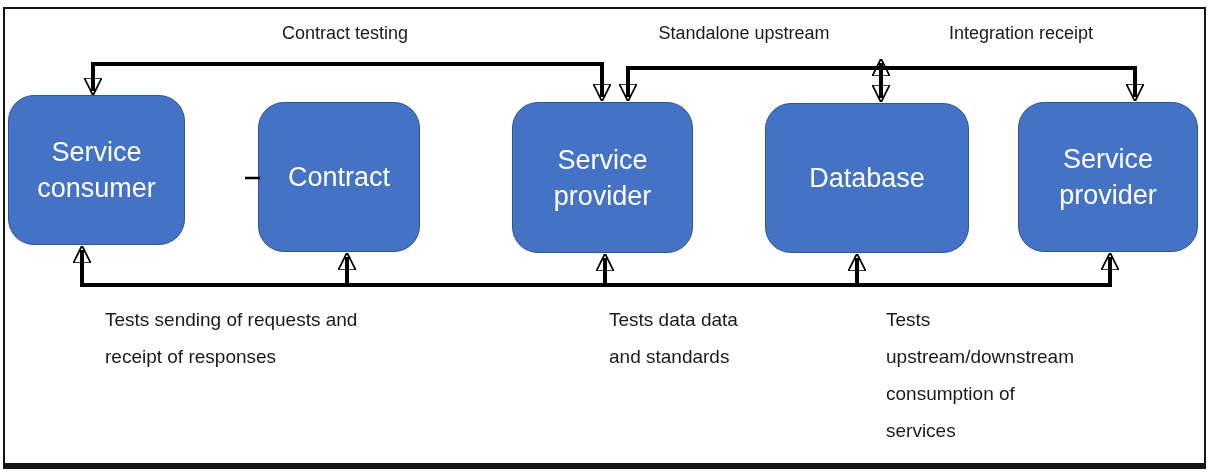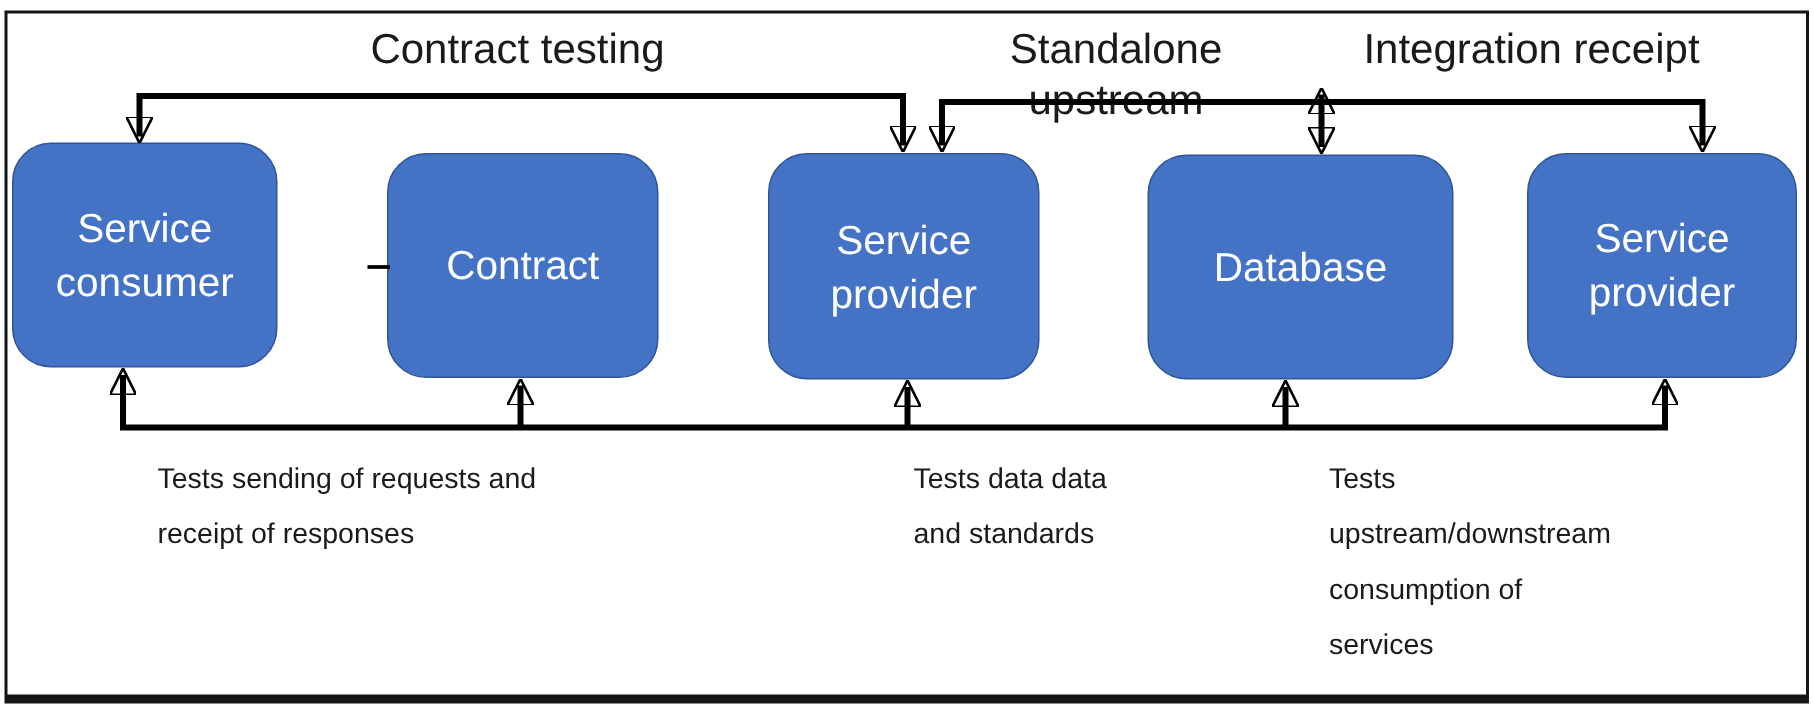--- a/index.html
+++ b/index.html
@@ -20,27 +20,27 @@
     border:1.5px solid var(--box-border,#2F5597);
     border-radius:26px;
     box-sizing:border-box;
     display:flex;align-items:center;justify-content:center;
     text-align:center;
     color:var(--box-text,#ffffff);
     font-size:27px;line-height:36px;
     white-space:pre-line;
   }
   .box-1{left:8px;   top:95px;  width:177px;height:150px;}
-  .box-2{left:258px; top:102px; width:181px;height:150px;}
+  .box-2{left:258px; top:102px; width:162px;height:150px;}
   .box-3{left:512px; top:102px; width:181px;height:151px;}
   .box-4{left:765px; top:103px; width:204px;height:150px;}
   .box-5{left:1018px;top:102px; width:180px;height:150px;}
   .toplabel{
     position:absolute;top:16px;height:34px;
-    font-size:28px;line-height:34px;text-align:center;
+    font-size:18px;line-height:34px;text-align:center;
     color:var(--text,#1a1a1a);
   }
   .tl-1{left:215px;width:260px;}
   .tl-2{left:614px;width:260px;}
   .tl-3{left:866px;width:310px;}
   .botlabel{
     position:absolute;top:301px;
     font-size:19px;line-height:37px;text-align:left;
     white-space:pre-line;
     color:var(--text,#1a1a1a);

